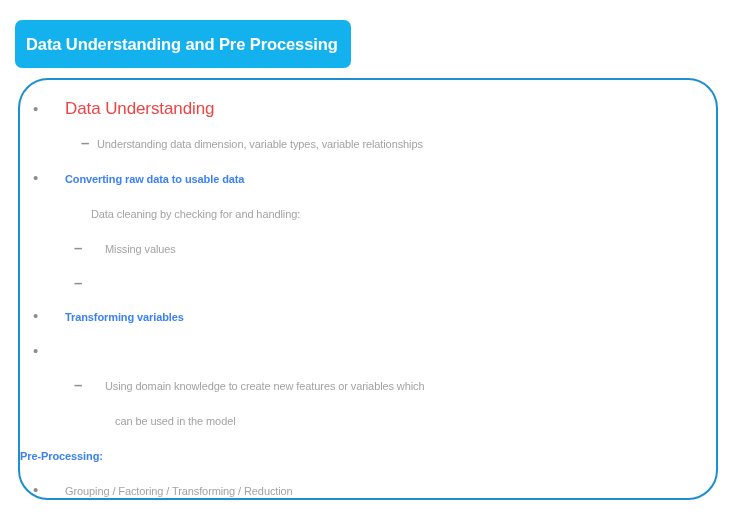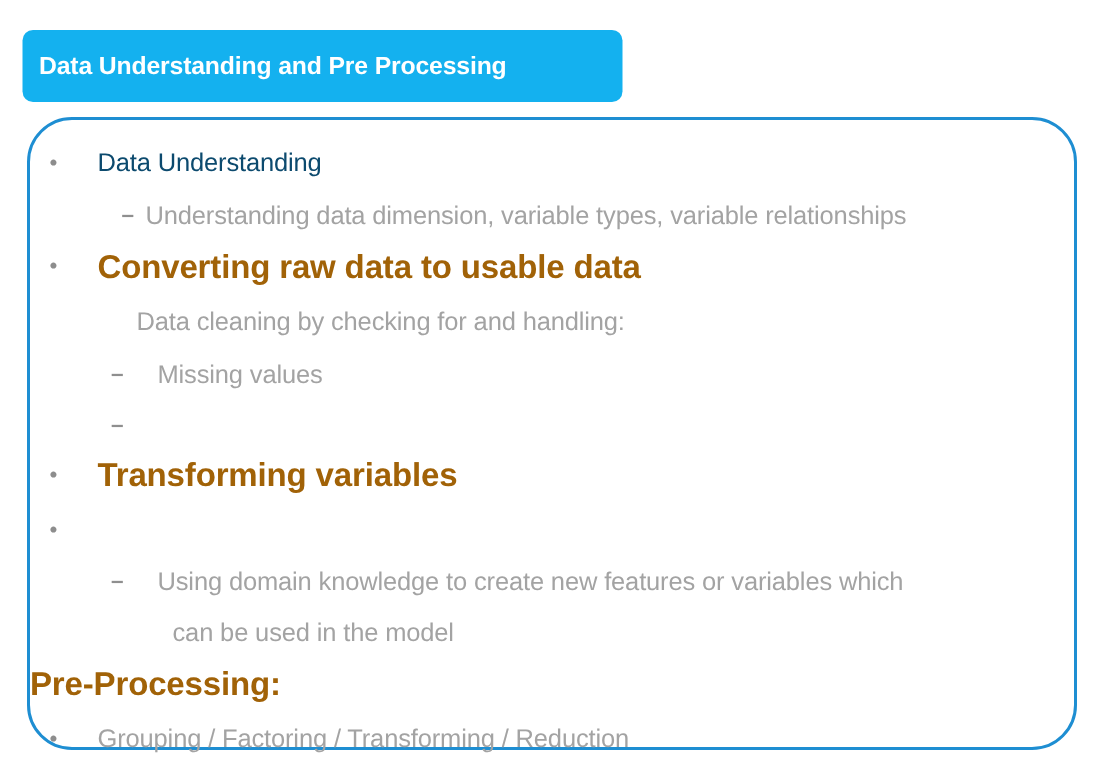--- a/index.html
+++ b/index.html
@@ -15,21 +15,21 @@
     overflow: hidden;
     font-family: "Liberation Sans", sans-serif;
     -webkit-font-smoothing: antialiased;
   }
 
   
   .title-badge {
     position: absolute;
     left: 15px;
     top: 20px;
-    width: 400px;
+    width: 336px;
     height: 48px;
     background: #14b1ef;
     border-radius: 7px;
     box-sizing: border-box;
     display: flex;
     align-items: center;
     z-index: 3;
   }
   .title-badge-text {
     color: #ffffff;
@@ -143,34 +143,34 @@
     padding-left: 87px;
     min-height: 33px;
     line-height: 33px;
     margin-left: 10px;
   }
 
   .txt {
     display: inline;
   }
   .txt-strong {
-    color: #a16207;
-    font-size: 22px;
+    color: #3b82f6;
+    font-size: 11px;
     font-weight: bold;
     letter-spacing: -0.1px;
   }
   .txt-head {
-    color: #0c4a6e;
+    color: #ef4444;
     font-size: 17px;
     font-weight: normal;
     letter-spacing: -0.1px;
   }
   .txt-light {
     color: #a3a3a3;
-    font-size: 17px;
+    font-size: 11px;
     font-weight: normal;
     letter-spacing: -0.1px;
   }
 </style>
 </head>
 <body>
 
 <div class="title-badge">
   <span class="title-badge-text">Data Understanding and Pre Processing</span>
 </div>

